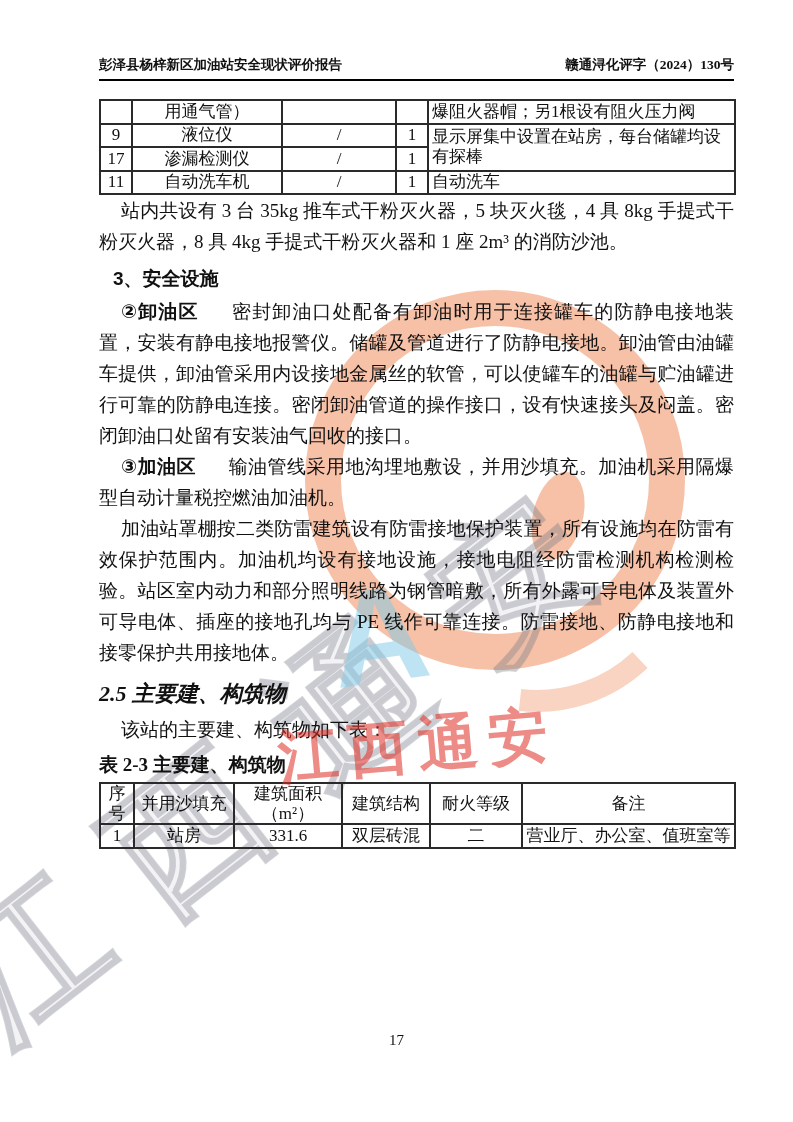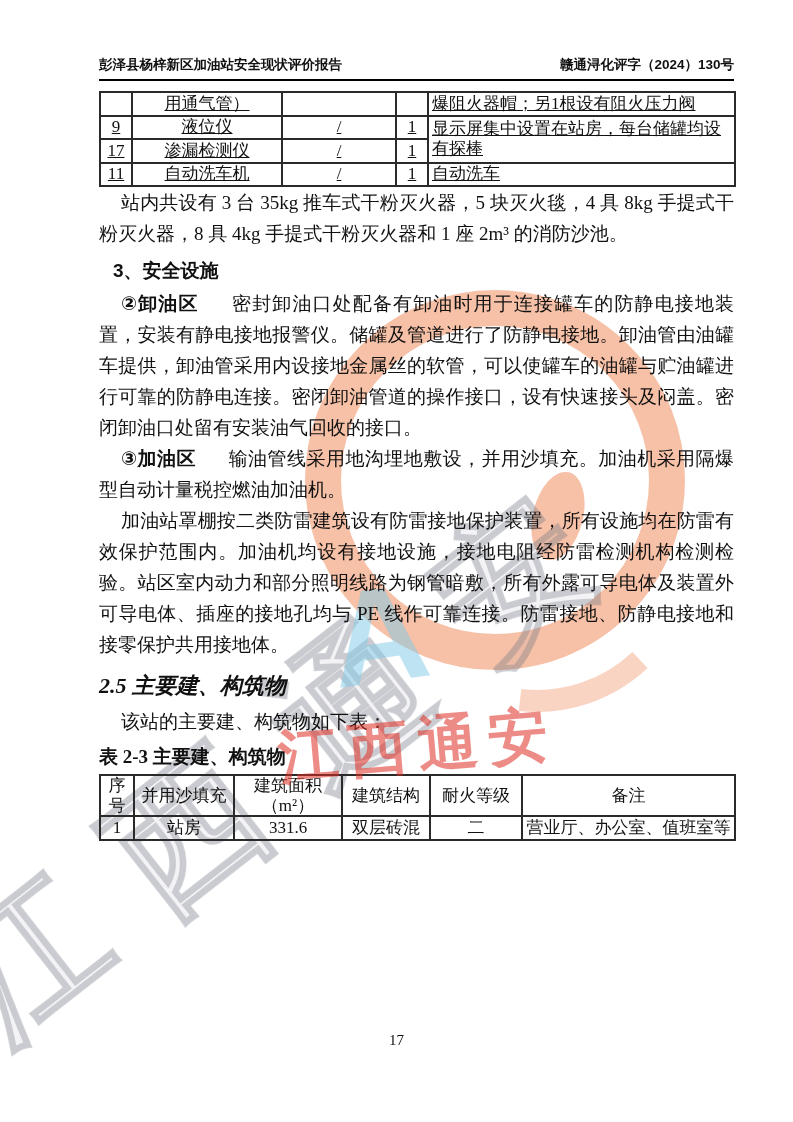--- a/index.html
+++ b/index.html
@@ -16,40 +16,40 @@
     position:absolute;
     left:99px;top:56px;
     width:635px;
     z-index:2;
   }
   
   .doc-header{
     display:flex;
     justify-content:space-between;
     align-items:flex-end;
-    font-family:Liberation Sans, sans-serif;
+    font-family:Liberation Serif, serif;
     font-size:13.5px;
     font-weight:bold;
     padding-bottom:5px;
     border-bottom:2.5px solid #000;
   }
   
   table{border-collapse:collapse;width:635px;table-layout:fixed;}
   td,th{
     border:2px solid #2a2a2a;
     font-size:17px;
     font-weight:normal;
     text-align:center;
     padding:0 2px;
     height:21.5px;
     line-height:1.15;
     overflow:hidden;
   }
   td.remark{text-align:left;padding-left:3px;}
-  .equip-table{margin-top:10px;text-decoration:underline;}
+  .equip-table{margin-top:18px;}
   .build-table{margin-top:2px;}
   
   .h-num{
     font-family:"Liberation Sans","DejaVu Sans",sans-serif;
     font-size:19px;font-weight:bold;
     line-height:30px;
     text-indent:14px;
     margin:7px 0 2px 0;
   }
   .para{

